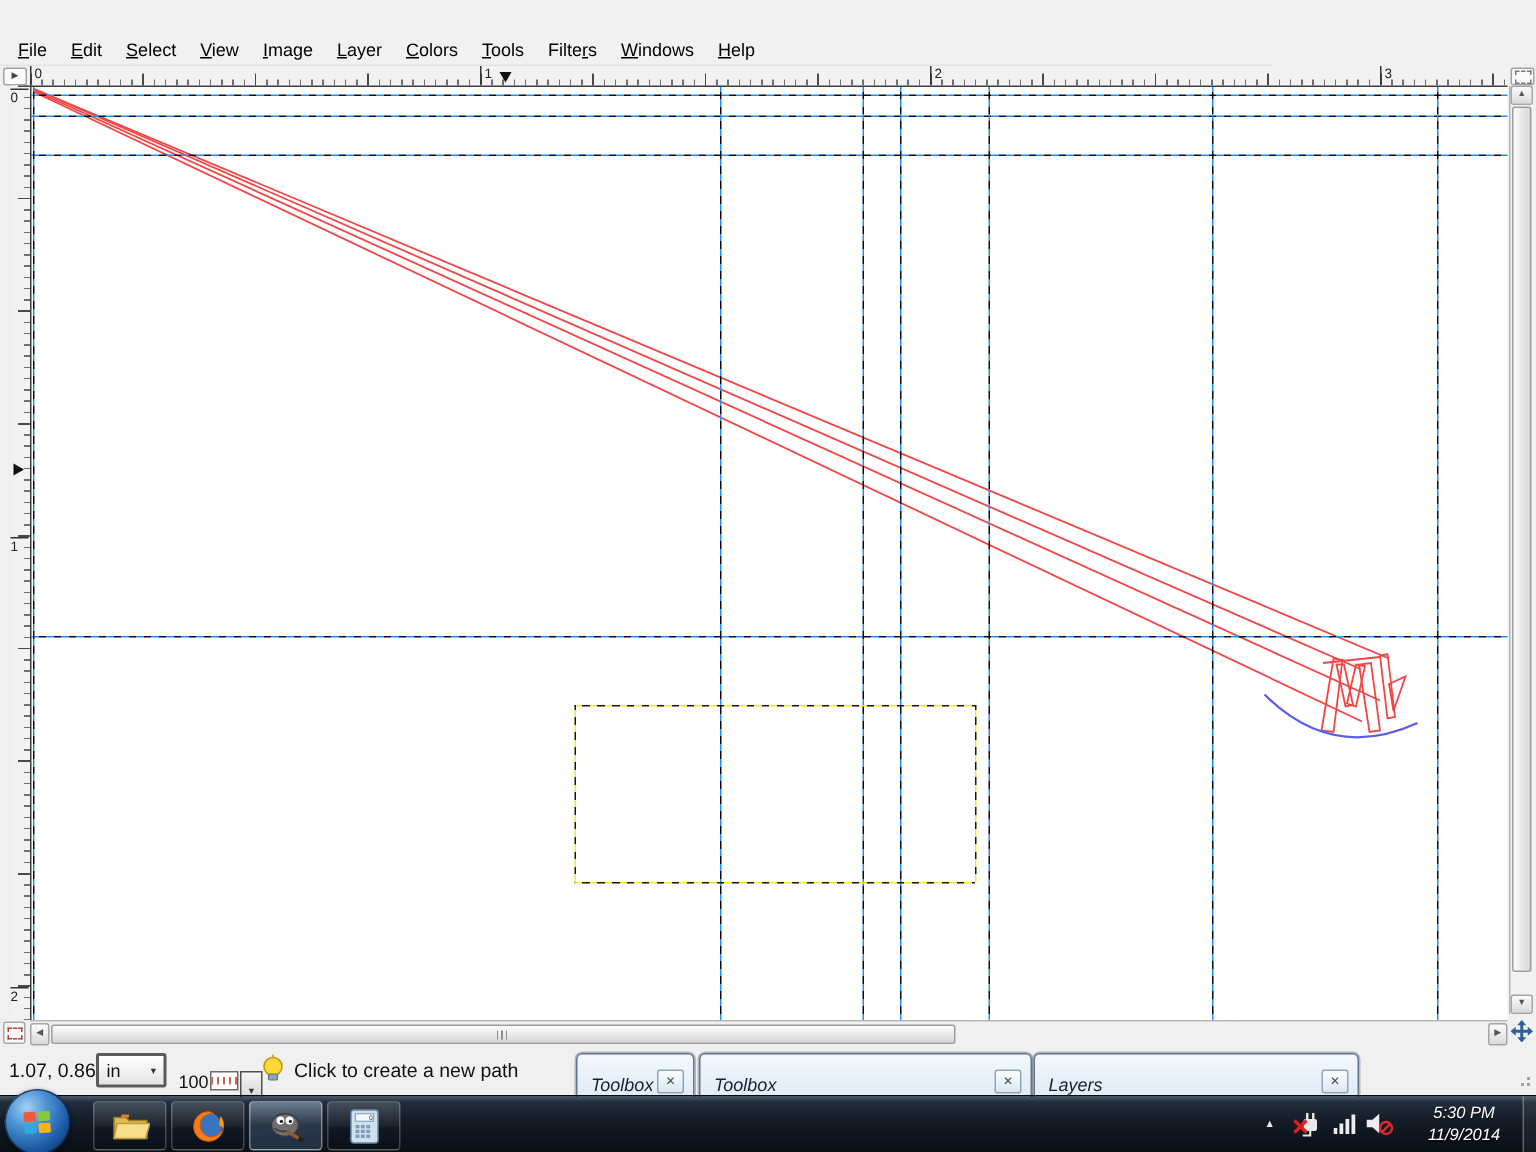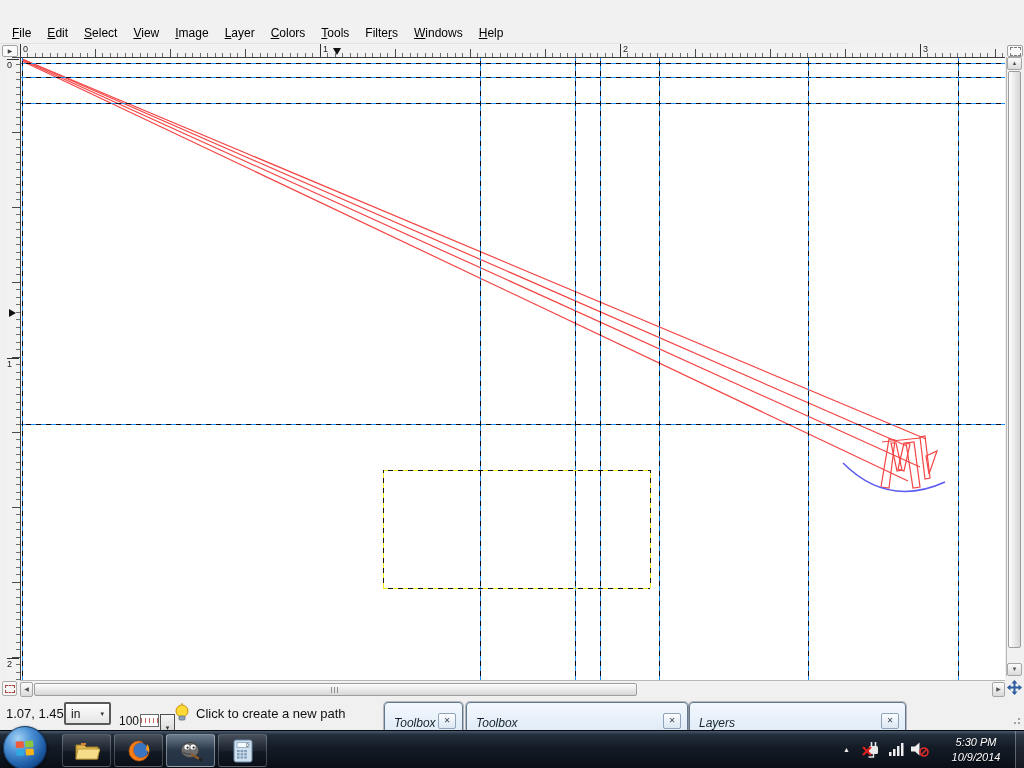--- a/index.html
+++ b/index.html
@@ -234,21 +234,21 @@
       <div class="h-grip"></div>
     </div>
     <div class="scroll-btn right"><span>▶</span></div>
   </div>
 
   <div class="quickmask">
     <div class="qm-icon"></div>
   </div>
 
   <div class="statusbar">
-    <span class="pos">1.07, 1.45</span>
+    <span class="pos">1.07, 0.86</span>
     <div class="unit-combo">
       <span>in</span>
       <span class="dd-arrow">▾</span>
     </div>
     <div class="zoom-widget">
       <span class="zval">100</span>
       <div class="zoom-mini"></div>
       <div class="zoom-dd">
         <span class="dd-arrow">▾</span>
       </div>
@@ -355,18 +355,18 @@
         <rect x="12" y="2" width="2.5" height="13"></rect>
       </g>
     </svg>
     <svg class="tray-ico" style="left:911px" width="18" height="17">
       <polygon points="0,5.5 4,5.5 8.5,1.5 8.5,14.5 4,10.5 0,10.5" fill="#ededed"></polygon>
       <circle cx="13" cy="11" r="4" fill="none" stroke="#e02b2b" stroke-width="1.6"></circle>
       <line x1="10.3" y1="13.8" x2="15.7" y2="8.2" stroke="#e02b2b" stroke-width="1.6"></line>
     </svg>
     <div class="clock">
       <div>5:30 PM</div>
-      <div>10/9/2014</div>
+      <div>11/9/2014</div>
     </div>
     <div class="show-desktop"></div>
   </div>
 
 </div>
 
 </body></html>

